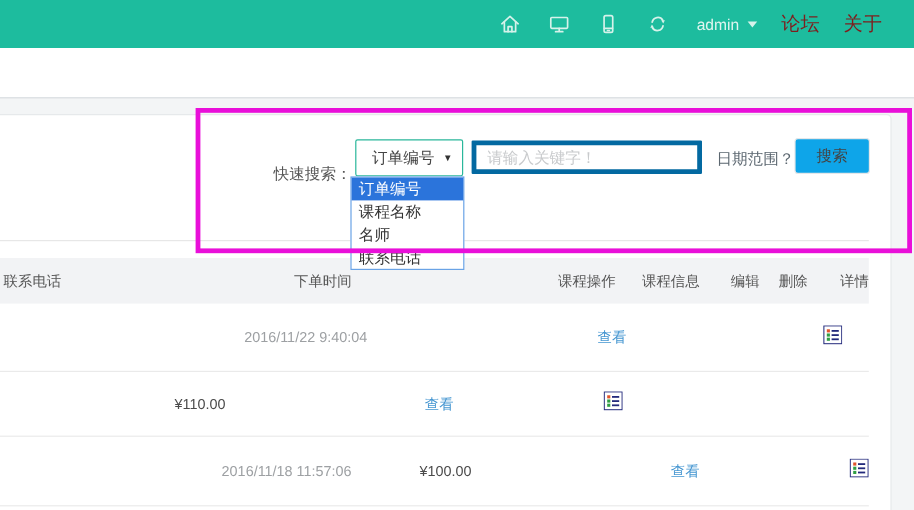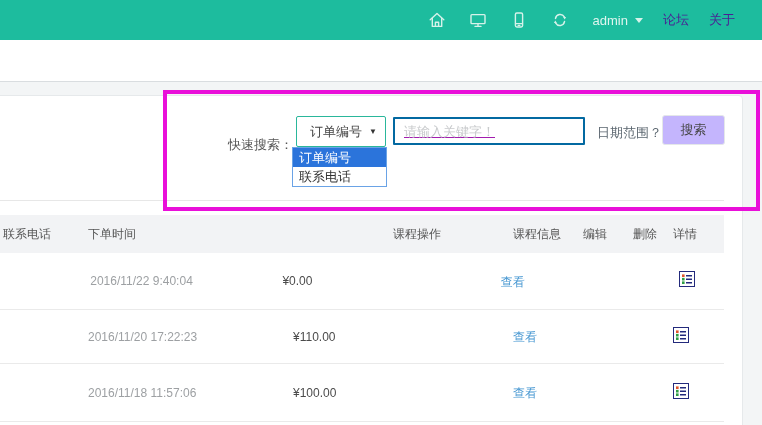--- a/index.html
+++ b/index.html
@@ -8,59 +8,59 @@
   #screen { position:relative; width:762px; height:425px; overflow:hidden; background:#fff; }
 
   
   .navbar { position:absolute; left:0; top:0; width:762px; height:40px; background:#1dbc9e;
             display:flex; align-items:center; justify-content:flex-end; padding-right:27px; z-index:5; }
   .nav-ico { width:20px; height:20px; margin-right:21px; display:block; cursor:pointer; }
   .nav-ico svg { display:block; }
   .admin-menu { display:flex; align-items:center; color:#dff5ef; font-size:13px; margin-left:2px; cursor:pointer; }
   .admin-caret { width:0; height:0; border-left:4px solid transparent; border-right:4px solid transparent;
                  border-top:5px solid #d6f2ea; margin-left:7px; }
-  .nav-link { color:#4c1d95; font-size:13px; margin-left:20px; cursor:pointer; }
+  .nav-link { color:#7f1d1d; font-size:16px; margin-left:20px; cursor:pointer; }
 
   
   .content-bg { position:absolute; left:0; top:81px; width:762px; height:344px;
                 background:#f3f5f6; border-top:1px solid #d9dde0; z-index:0; }
   .panel { position:absolute; left:-10px; top:95px; width:753px; height:345px;
            background:#fff; border:1px solid #e6e9eb; border-radius:4px; z-index:1; }
 
   
   .search-label { position:absolute; left:163px; top:136px; width:130px; text-align:right;
                   font-size:13px; color:#555; z-index:10; }
   .select-box { position:absolute; left:296px; top:116px; width:90px; height:31px;
                 background:#fff; border:1px solid #2ab79b; border-radius:2px;
                 display:flex; align-items:center; justify-content:space-between;
                 padding:0 8px 0 13px; font-size:13px; color:#444; z-index:10; cursor:pointer; }
   .select-caret { font-size:8px; color:#333; }
   .keyword-input { position:absolute; left:393px; top:117px; width:192px; height:28px;
-                   border:2px solid #0369a1; border-radius:1px; padding:0 9px; font-size:13px;
-                   color:#a21caf; outline:none; z-index:10; font-family:inherit;text-decoration:underline; }
+                   border:4px solid #0369a1; border-radius:1px; padding:0 9px; font-size:13px;
+                   color:#a21caf; outline:none; z-index:10; font-family:inherit; }
   .keyword-input::placeholder { color:#c8cacc; }
   .date-range { position:absolute; left:597px; top:124px; font-size:13px; color:#5c6770; z-index:10; }
   .search-btn { position:absolute; left:662px; top:115px; width:63px; height:30px;
-                background:#c4b5fd; border:1px solid #e4e7e9; border-radius:3px;
+                background:#0ea5e9; border:1px solid #e4e7e9; border-radius:3px;
                 font-size:13px; color:#444; z-index:10; cursor:pointer; font-family:inherit; }
   .form-divider { position:absolute; left:0; top:200px; width:724px; height:1px; background:#e7e7e7; z-index:4; }
 
   
   .dropdown { position:absolute; left:292px; top:147px; width:95px; background:#fff;
               border:1px solid #6aa3e6; z-index:50; }
   .dd-item { height:19px; line-height:19px; padding-left:6px; font-size:13px; color:#333; cursor:pointer; }
   .dd-item.selected { background:#2b74db; color:#fff; }
 
   
   .thead { position:absolute; left:0; top:215px; width:724px; height:38px; background:#f2f3f5;
            display:flex; align-items:center; font-size:12px; color:#555; z-index:3; }
   .tbody { position:absolute; left:0; top:253px; width:724px; z-index:2; }
   .trow { display:flex; align-items:center; border-bottom:1px solid #eaeaea; }
   .r1 { height:57px;gap:13px; } .r2 { height:54px; } .r3 { height:58px; }
-  .c { text-align:left; overflow:hidden; }
+  .c { text-align:right; overflow:hidden; }
   .c1 { width:88px; text-align:left; padding-left:3px; }
   .c2 { width:205px; } .c3 { width:100px; } .c4 { width:120px; }
   .c5 { width:70px; }  .c6 { width:50px; }  .c7 { width:40px; }  .c8 { width:51px; }
   .cell-time { font-size:12px; color:#9da0a3; }
   .cell-price { font-size:12px; color:#4b4b4b; }
   .view-link { font-size:12px; color:#4596d1; cursor:pointer; }
   .detail-btn { display:inline-block; width:16px; height:16px; cursor:pointer; }
 
   
   .annotation { position:absolute; left:163px; top:90px; width:597px; height:121px;
@@ -130,40 +130,38 @@
     <div class="c c5">课程信息</div>
     <div class="c c6">编辑</div>
     <div class="c c7">删除</div>
     <div class="c c8">详情</div>
   </div>
 
   <div class="tbody">
     <div class="trow r1">
       <div class="c c1 cell-time"></div>
       <div class="c c2 cell-time">2016/11/22 9:40:04</div>
-      <div class="c c3 cell-price">¥0.00</div>
       <div class="c c4"></div>
       <div class="c c5"><span class="view-link">查看</span></div>
       <div class="c c6"></div>
       <div class="c c7"></div>
       <div class="c c8"><span class="detail-btn">
         <svg width="16" height="16" viewBox="0 0 16 16">
           <rect x="0.5" y="0.5" width="15" height="15" fill="#fff" stroke="#232a7c"></rect>
           <rect x="3" y="3.4" width="2.6" height="2.6" fill="#e0552c"></rect>
           <rect x="3" y="6.9" width="2.6" height="2.6" fill="#2f9e44"></rect>
           <rect x="3" y="10.4" width="2.6" height="2.6" fill="#2f9e44"></rect>
           <rect x="7" y="4" width="6" height="1.5" fill="#232a7c"></rect>
           <rect x="7" y="7.5" width="6" height="1.5" fill="#232a7c"></rect>
           <rect x="7" y="11" width="6" height="1.5" fill="#232a7c"></rect>
         </svg></span>
       </div>
     </div>
     <div class="trow r2">
       <div class="c c1 cell-time"></div>
-      <div class="c c2 cell-time">2016/11/20 17:22:23</div>
       <div class="c c3 cell-price">¥110.00</div>
       <div class="c c4"></div>
       <div class="c c5"><span class="view-link">查看</span></div>
       <div class="c c6"></div>
       <div class="c c7"></div>
       <div class="c c8"><span class="detail-btn">
         <svg width="16" height="16" viewBox="0 0 16 16">
           <rect x="0.5" y="0.5" width="15" height="15" fill="#fff" stroke="#232a7c"></rect>
           <rect x="3" y="3.4" width="2.6" height="2.6" fill="#e0552c"></rect>
           <rect x="3" y="6.9" width="2.6" height="2.6" fill="#2f9e44"></rect>
@@ -191,18 +189,20 @@
           <rect x="7" y="4" width="6" height="1.5" fill="#232a7c"></rect>
           <rect x="7" y="7.5" width="6" height="1.5" fill="#232a7c"></rect>
           <rect x="7" y="11" width="6" height="1.5" fill="#232a7c"></rect>
         </svg></span>
       </div>
     </div>
   </div>
 
   <div class="dropdown">
     <div class="dd-item selected">订单编号</div>
+    <div class="dd-item">课程名称</div>
+    <div class="dd-item">名师</div>
     <div class="dd-item">联系电话</div>
   </div>
 
   <div class="annotation"></div>
 
 </div>
 
 </body></html>

